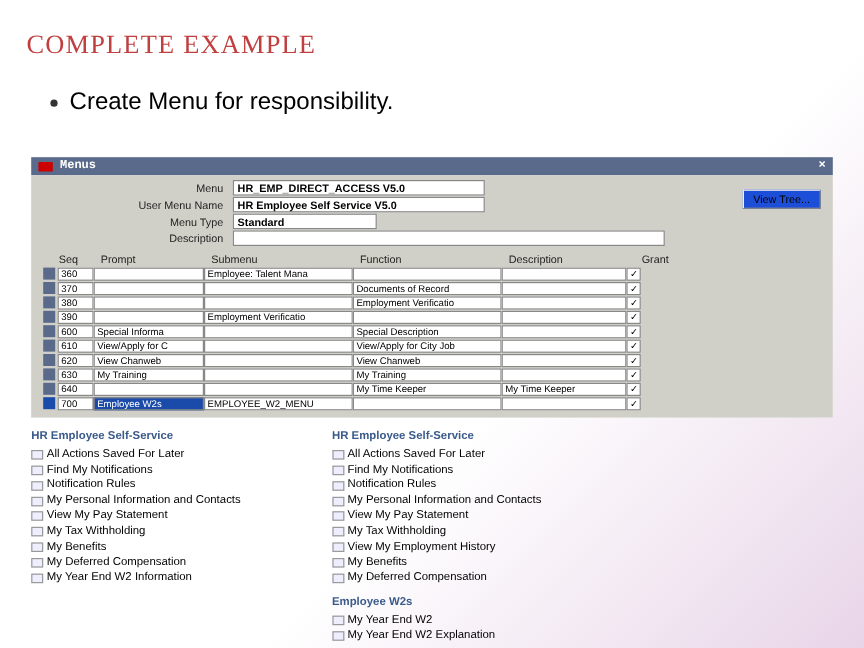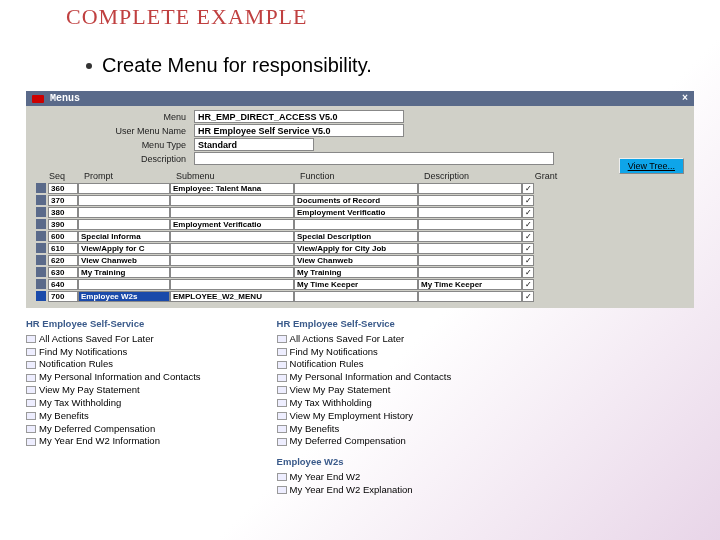--- a/index.html
+++ b/index.html
@@ -1,44 +1,44 @@
 <!DOCTYPE html>
 <html><head>
 <meta charset="utf-8">
 <style>
   * { box-sizing: border-box; margin: 0; padding: 0; }
   body { width: 720px; height: 540px; background: linear-gradient(135deg, #fff 0%, #fff 60%, #e8d5e8 100%); font-family: Arial, sans-serif; position: relative; overflow: hidden; }
-  .slide { padding: 4px 22px; margin-left: 44px; }
+  .slide { padding: 24px 22px; }
   .slide-title { color: #c04040; font-size: 22px; font-weight: 400; letter-spacing: 1px; font-family: Georgia, serif; margin-bottom: 24px; }
   .bullet-line { display: flex; align-items: center; gap: 10px; margin-bottom: 10px; margin-left: 20px; }
   .bullet { width: 6px; height: 6px; background: #333; border-radius: 50%; }
   .bullet-text { font-size: 20px; font-family: Verdana, sans-serif; }
   .app-window { margin: 0 26px; background: #fff; }
   .titlebar { background: #5a6a8a; color: #fff; display: flex; align-items: center; padding: 2px 6px; font-size: 10px; font-weight: bold; gap: 6px; font-family: Liberation Mono, monospace; }
   .ora-icon { width: 12px; height: 8px; background: #c00; border-radius: 1px; }
   .close-icon { margin-left: auto; font-size: 10px; cursor: pointer; }
   .form-area { background: #d0d0c8; padding: 4px 6px 2px; }
   .form-row { display: flex; align-items: center; margin-bottom: 1px; }
   .form-label { width: 162px; text-align: right; padding-right: 8px; font-size: 9px; color: #222; }
   .form-field { background: #fff; border: 1px solid #888; font-size: 9px; padding: 1px 3px; height: 13px; display: flex; align-items: center; }
   .form-field.bold { font-weight: bold; }
-  .view-tree-btn { position: absolute; right: 36px; top: 158px; background: #0ea5e9; border: 1px solid #888; border-top-color: #eee; border-left-color: #eee; font-size: 9px; padding: 2px 8px; cursor: pointer; text-decoration: underline; }
+  .view-tree-btn { position: absolute; right: 36px; top: 158px; background: #1d4ed8; border: 1px solid #888; border-top-color: #eee; border-left-color: #eee; font-size: 9px; padding: 2px 8px; cursor: pointer; }
   .grid-header { display: flex; background: #d0d0c8; font-size: 9px; color: #222; padding: 2px 0 1px; }
   .gh-seq { width: 50px; text-align: center; }
   .gh-prompt { width: 92px; padding-left: 2px; }
   .gh-sub { width: 124px; padding-left: 2px; }
   .gh-func { width: 124px; padding-left: 2px; }
   .gh-desc { width: 104px; padding-left: 2px; }
   .gh-grant { width: 40px; text-align: center; }
   .grid-body { background: #d0d0c8; padding-bottom: 4px; }
   .grid-row { display: flex; align-items: center; height: 12px; }
   .scroll-ind { width: 10px; height: 10px; background: #5a6a8a; margin: 0 2px 0 4px; }
   .scroll-ind.cur { background: #1a4aaa; }
   .cell { background: #fff; border: 1px solid #888; font-size: 8px; height: 11px; padding: 0 2px; display: flex; align-items: center; overflow: hidden; white-space: nowrap; }
-  .cell.bold { font-weight: bold; }
+  .cell.bold { font-weight: normal; }
   .cell.sel { background: #1a4aaa; color: #fff; }
   .c-seq { width: 30px; }
   .c-prompt { width: 92px; }
   .c-sub { width: 124px; }
   .c-func { width: 124px; }
   .c-desc { width: 104px; }
   .c-grant { width: 12px; text-align: center; }
   .lower { display: flex; gap: 76px; margin: 6px 26px 0; }
   .menu-block { font-size: 9.5px; line-height: 1.35; padding-top: 4px; }
   .menu-title { color: #3a5a8a; font-weight: bold; margin-bottom: 2px; }

